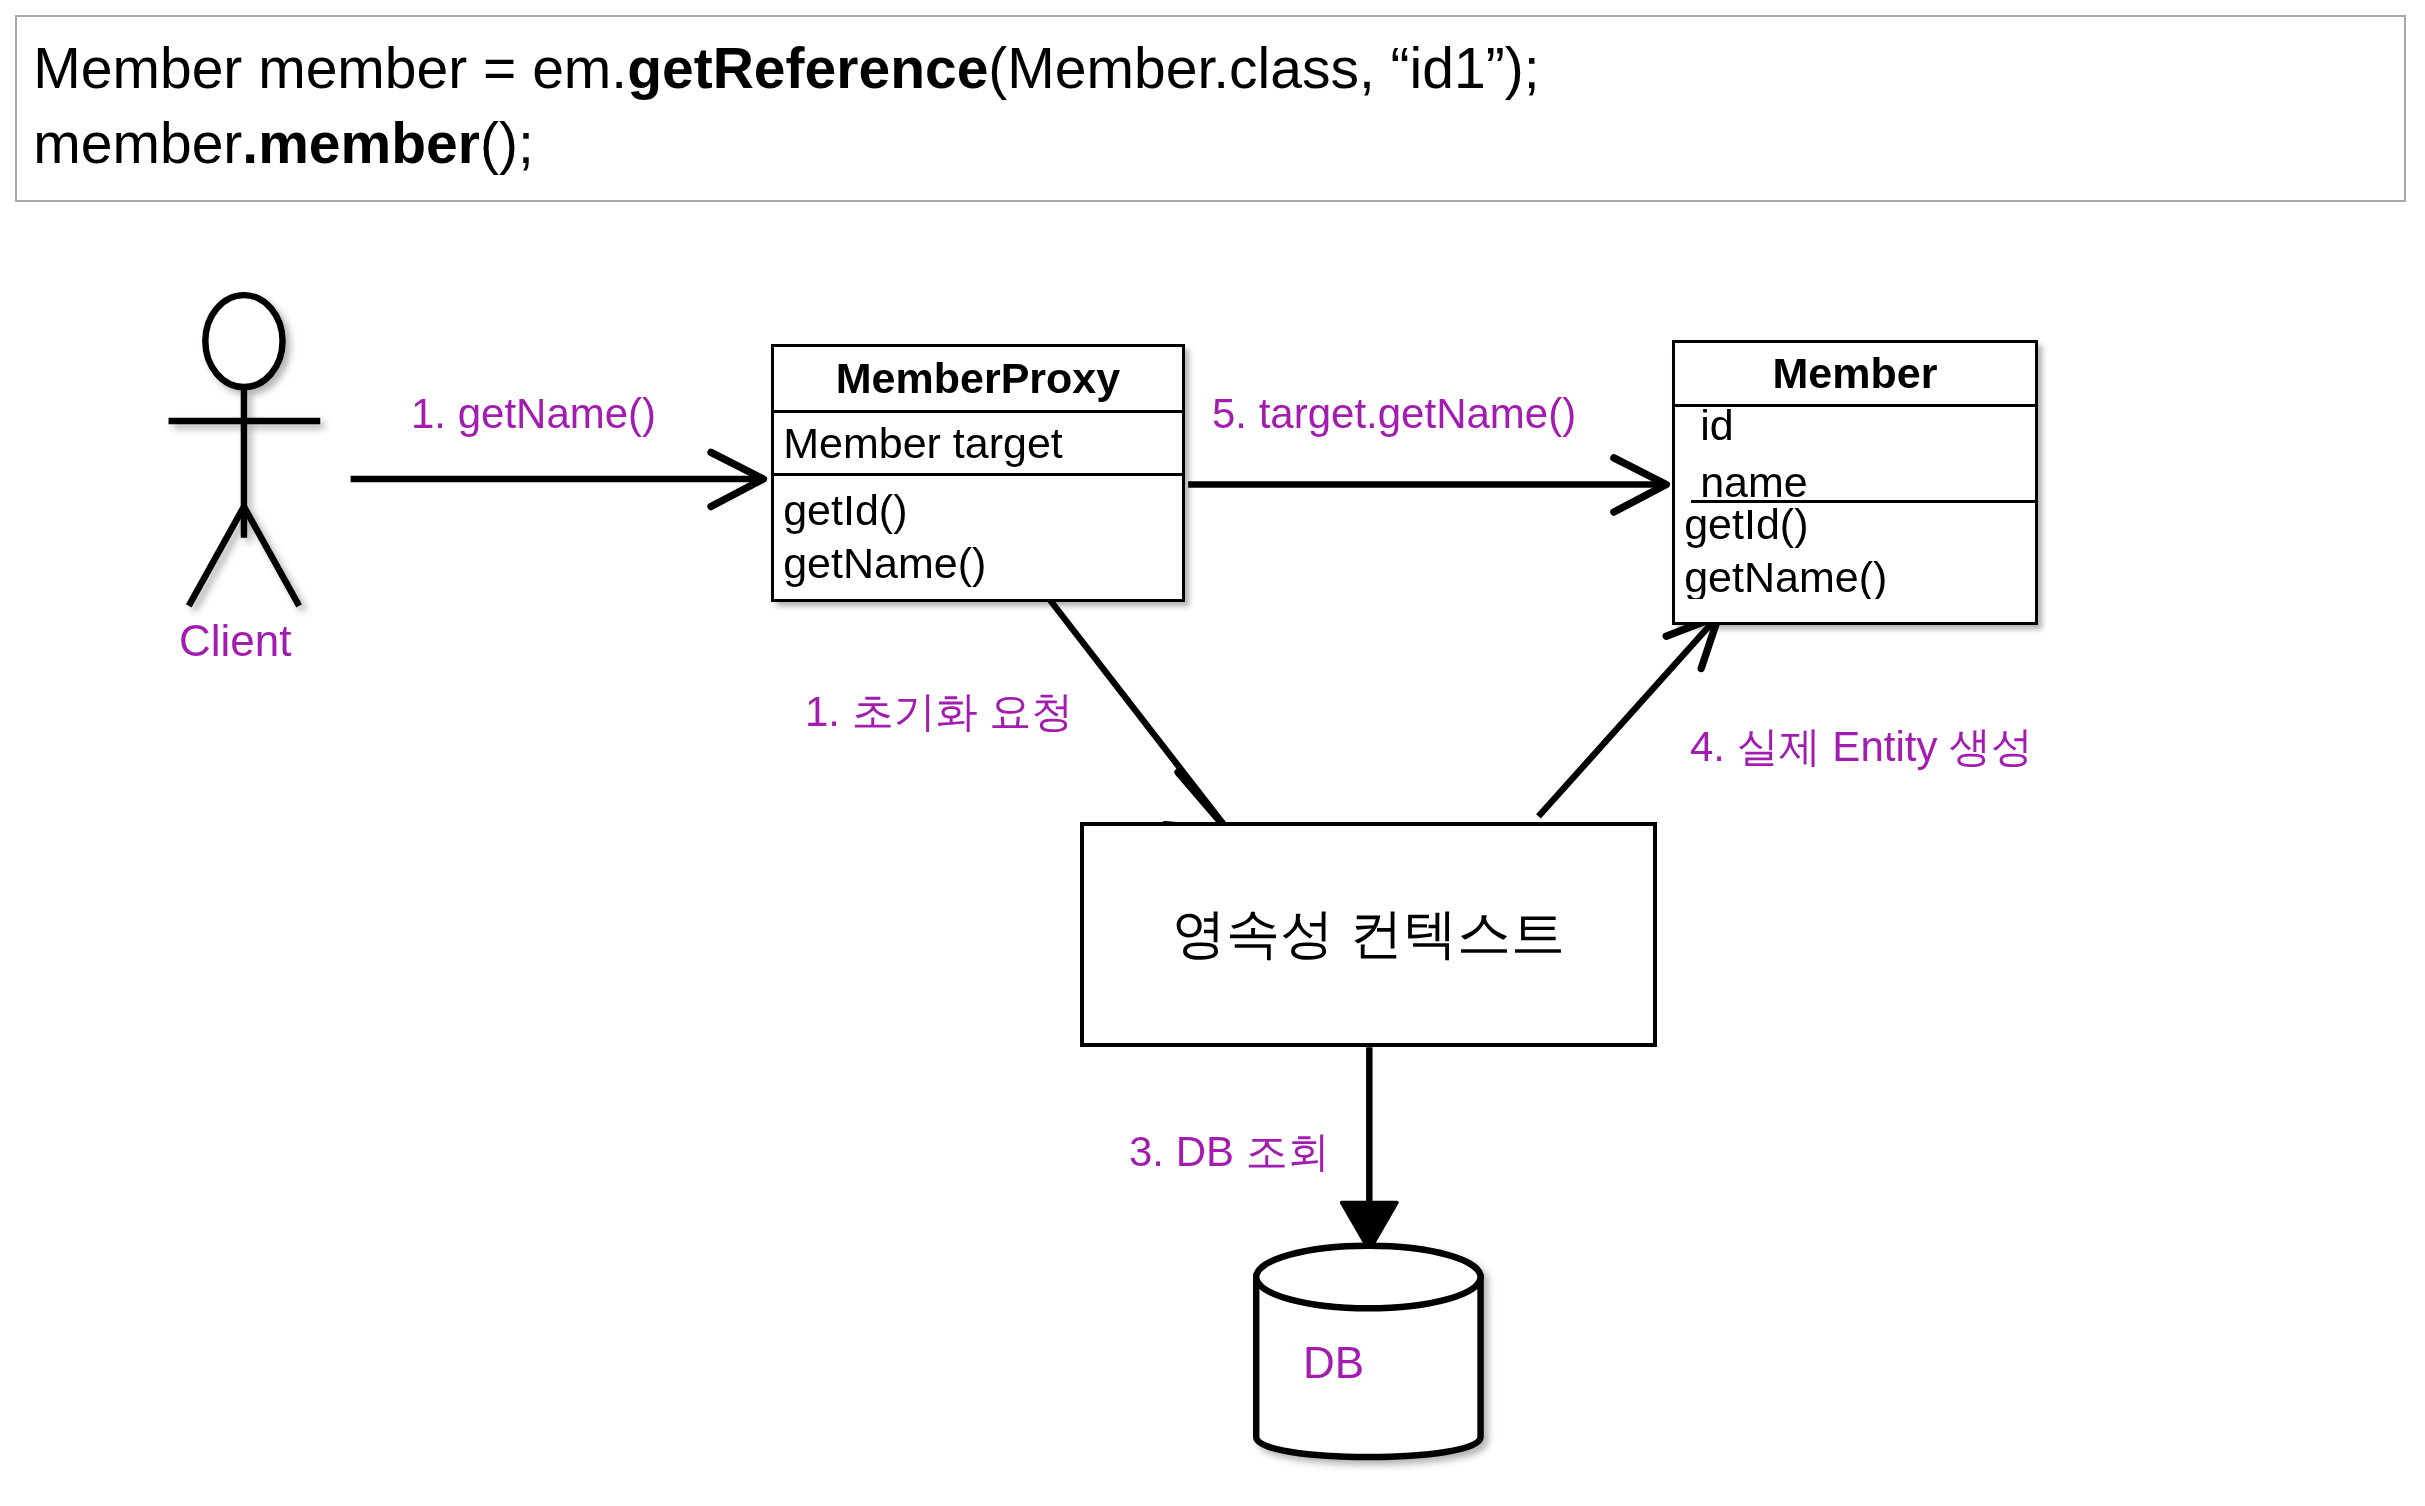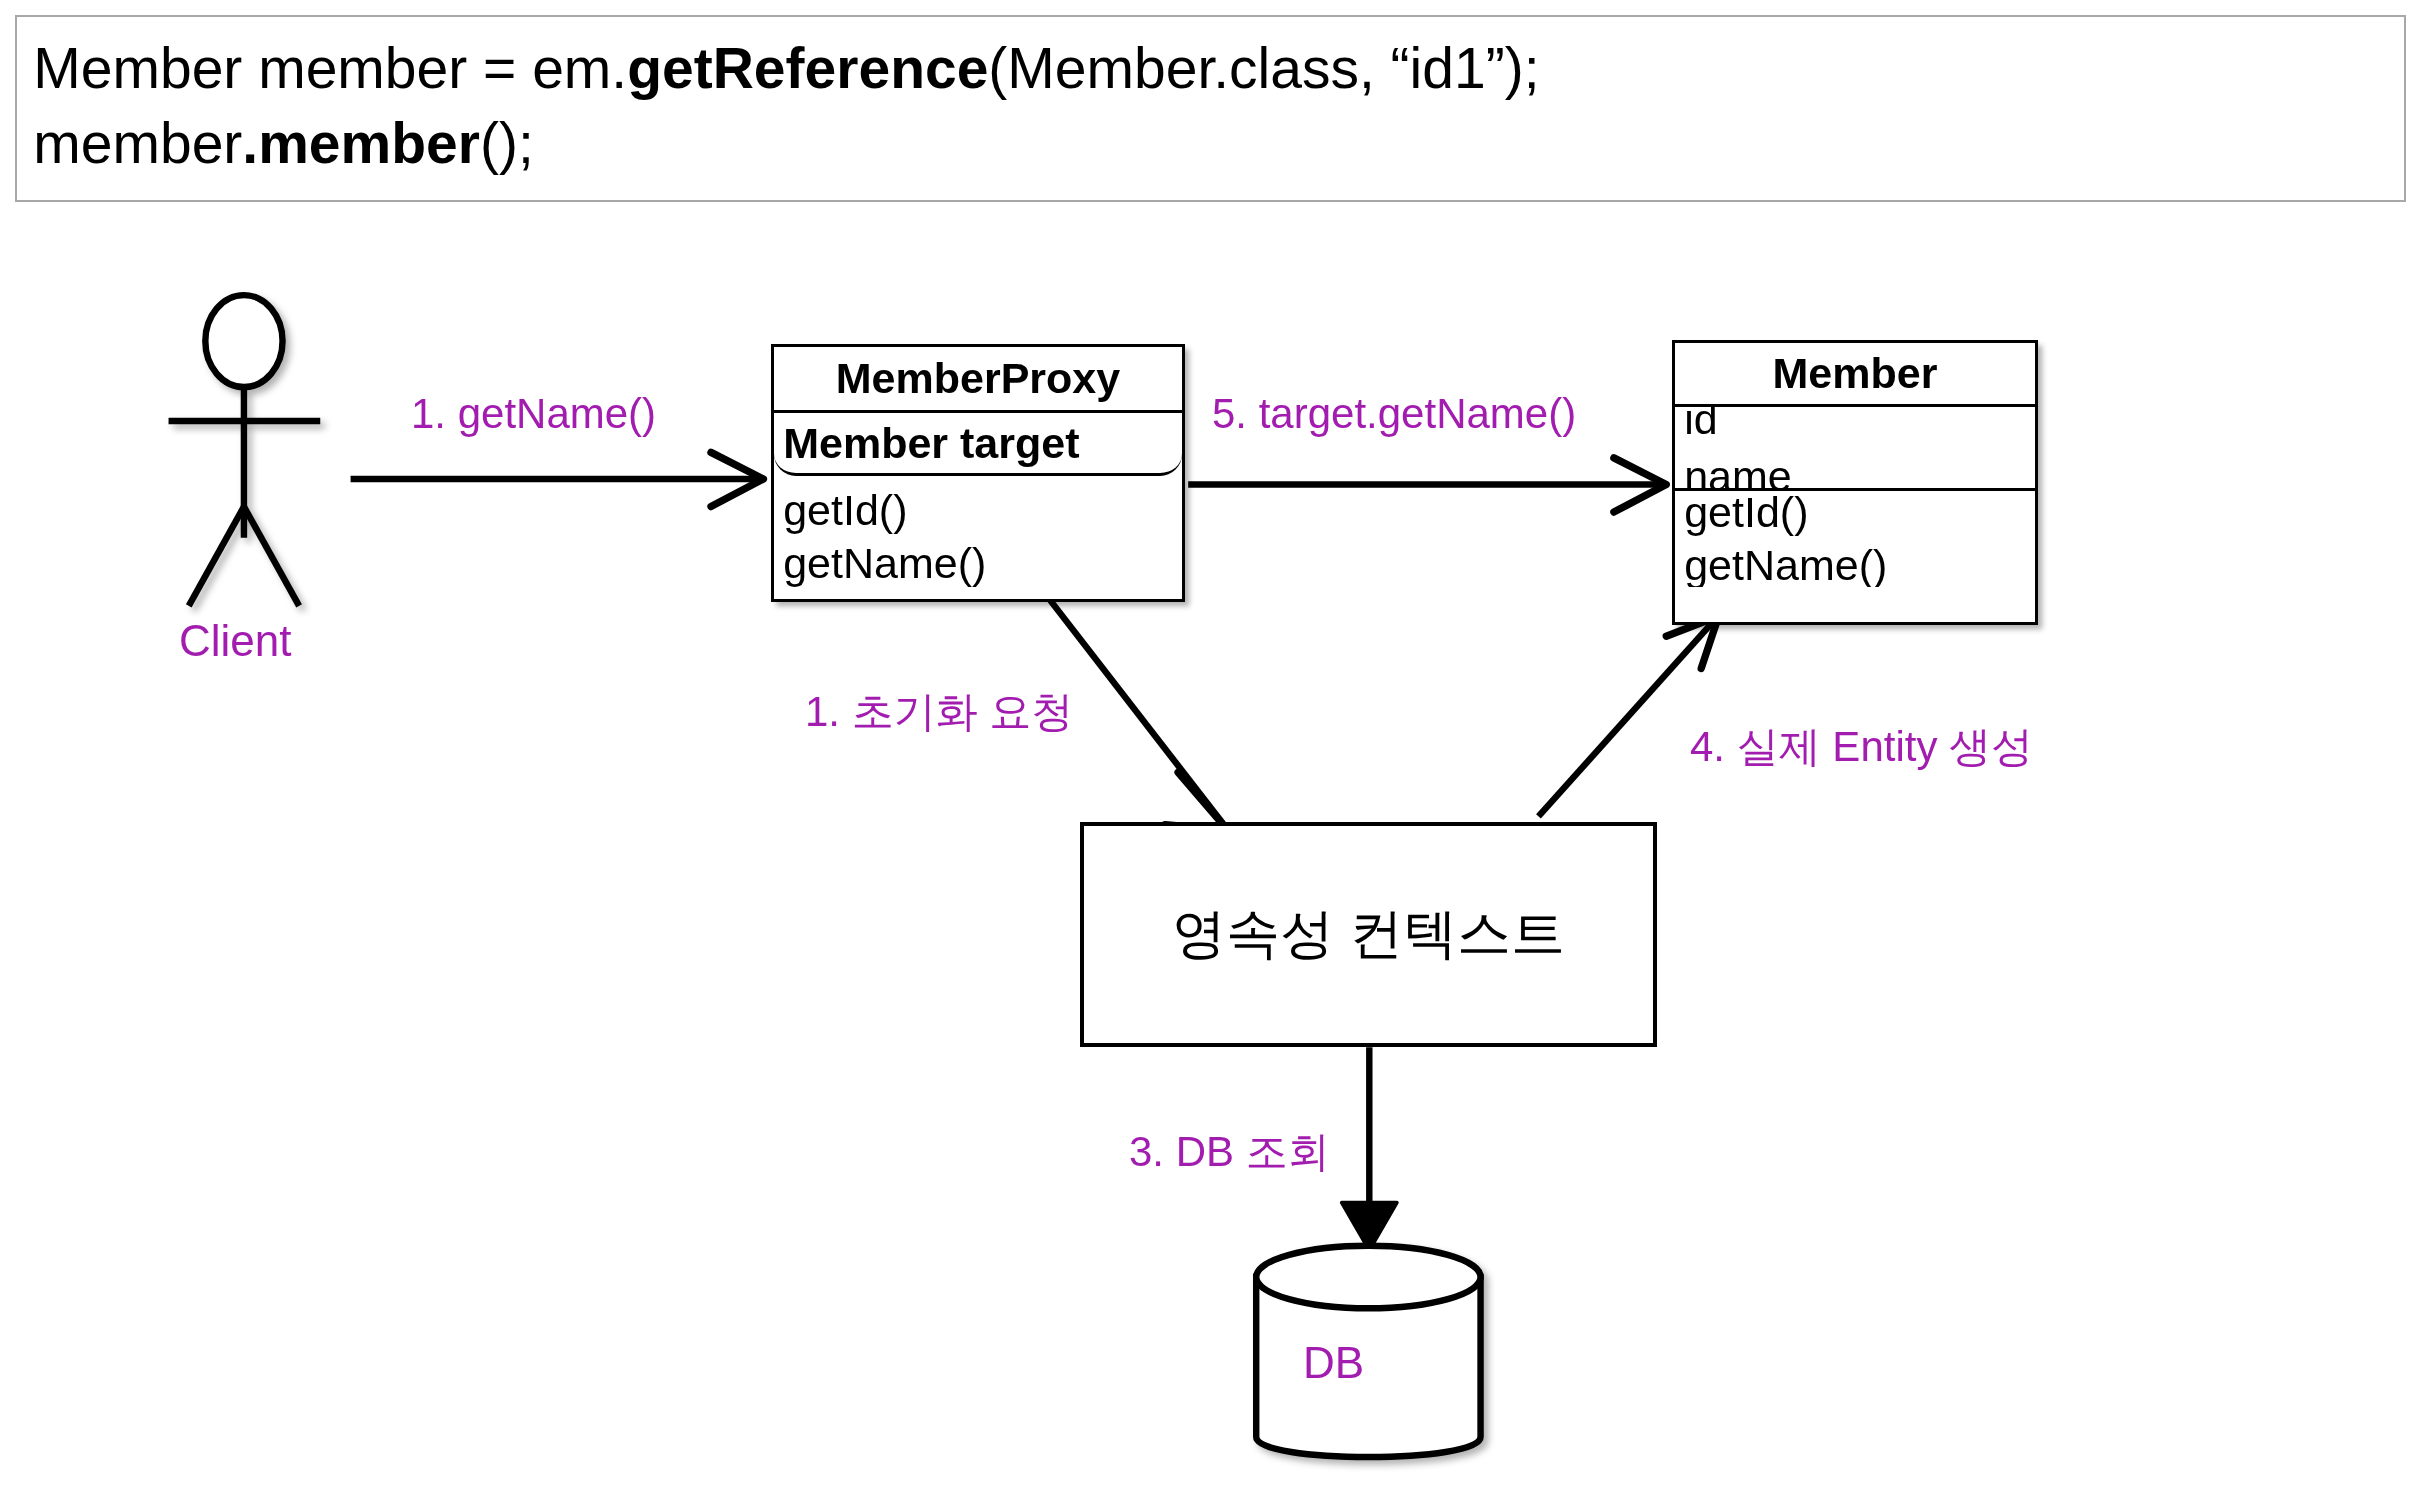--- a/index.html
+++ b/index.html
@@ -64,40 +64,39 @@
     align-items: center;
     overflow: hidden;
   }
   .uml-row.last { border-bottom: none; }
   .uml-title {
     justify-content: center;
     font-weight: 700;
     font-size: 43px;
   }
   .uml-attr {
-    font-weight: 700;
+    font-weight: 400;
     font-size: 43px;
     padding-left: 9.2px;
-    border-radius: 22px;
   }
   .uml-lines {
     display: block;
     padding-left: 9.2px;
     font-size: 43px;
     line-height: 53px;
   }
 
   #member-proxy { left: 771px; top: 344px; width: 414px; height: 258px; }
   #member-proxy .r1 { height: 66px; }
   #member-proxy .r2 { height: 63px; }
   #member-proxy .r3 { height: 121px; }
 
   #member-entity { left: 1672px; top: 340px; width: 366px; height: 285px; }
   #member-entity .r1 { height: 64px; }
-  #member-entity .r2 { height: 84px; }
+  #member-entity .r2 { height: 96px; margin-left: 16px; }
   #member-entity .r3 { height: 96px; }
   #member-entity .uml-lines.fields { line-height: 57px; padding-top: 1.8px; }
 
   
   #persistence-context {
     position: absolute;
     left: 1080px;
     top: 822px;
     width: 577px;
     height: 225px;

